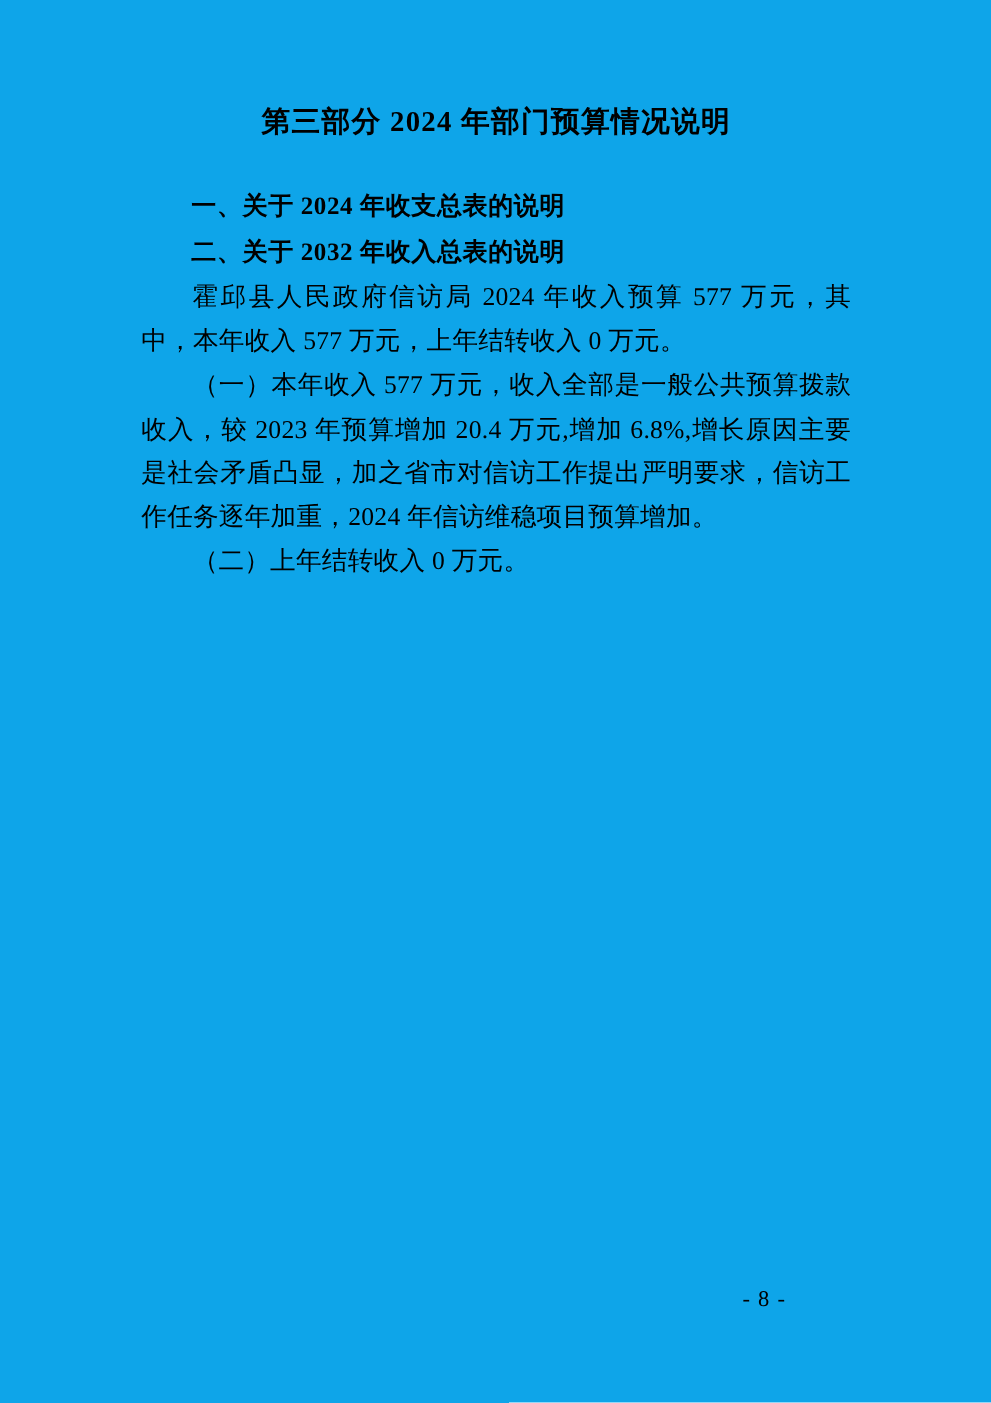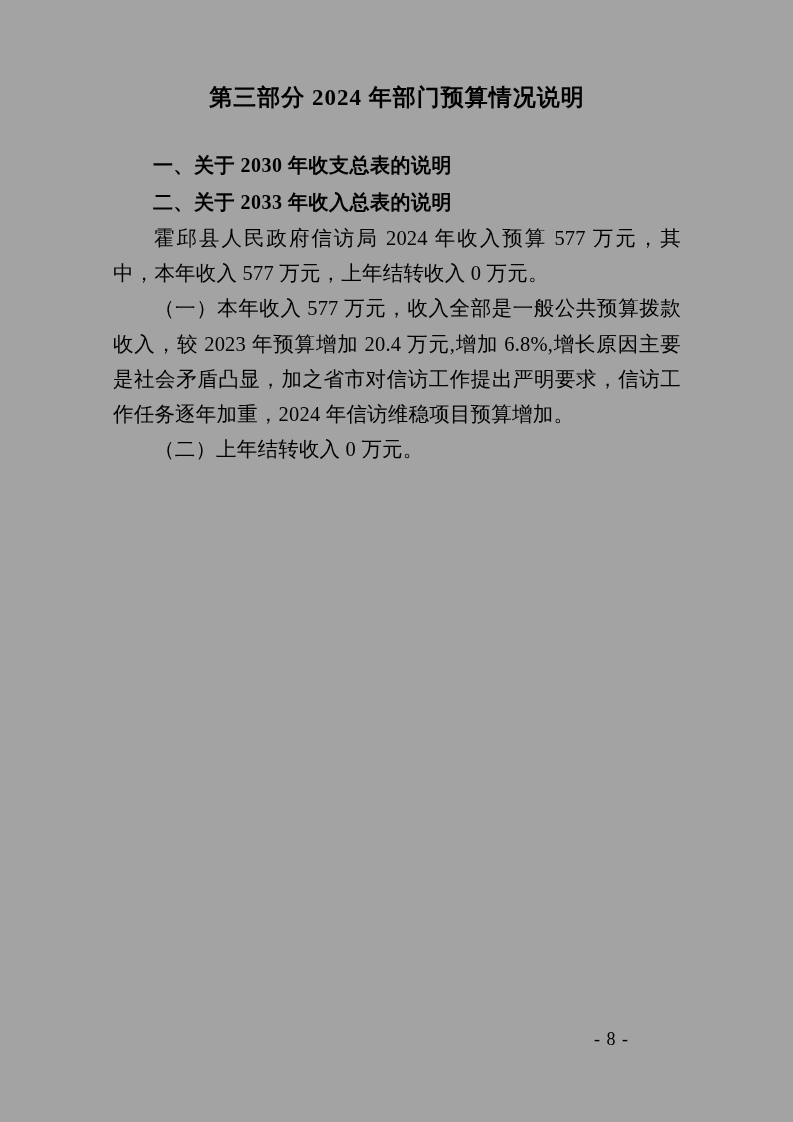--- a/index.html
+++ b/index.html
@@ -9,21 +9,21 @@
   }
   body {
     font-family: "Liberation Serif", "DejaVu Serif", serif;
     color: #000000;
   }
   .page {
     position: relative;
     width: 793px;
     height: 1122px;
     margin: 0 auto;
-    background: #a3a3a3;
+    background: #0ea5e9;
     box-sizing: border-box;
     overflow: hidden;
   }
   .content {
     position: absolute;
     left: 113px;
     top: 82px;
     width: 568px;
   }
   .doc-title {
@@ -66,24 +66,24 @@
   }
 </style>
 </head>
 <body>
 
 <div class="page">
   <div class="content">
 
     <div class="doc-title">第三部分  2024 年部门预算情况说明</div>
 
-    <div class="section-heading">一、关于 2030 年收支总表的说明</div>
+    <div class="section-heading">一、关于 2024 年收支总表的说明</div>
 
 
-    <div class="section-heading">二、关于 2033 年收入总表的说明</div>
+    <div class="section-heading">二、关于 2032 年收入总表的说明</div>
 
     <p class="para">霍邱县人民政府信访局 2024 年收入预算 577 万元，其中，本年收入 577 万元，上年结转收入 0 万元。</p>
 
     <p class="para">（一）本年收入 577 万元，收入全部是一般公共预算拨款收入，较 2023 年预算增加 20.4 万元,增加 6.8%,增长原因主要是社会矛盾凸显，加之省市对信访工作提出严明要求，信访工作任务逐年加重，2024 年信访维稳项目预算增加。</p>
 
     <p class="para">（二）上年结转收入 0 万元。</p>
 
 
 
   </div>

